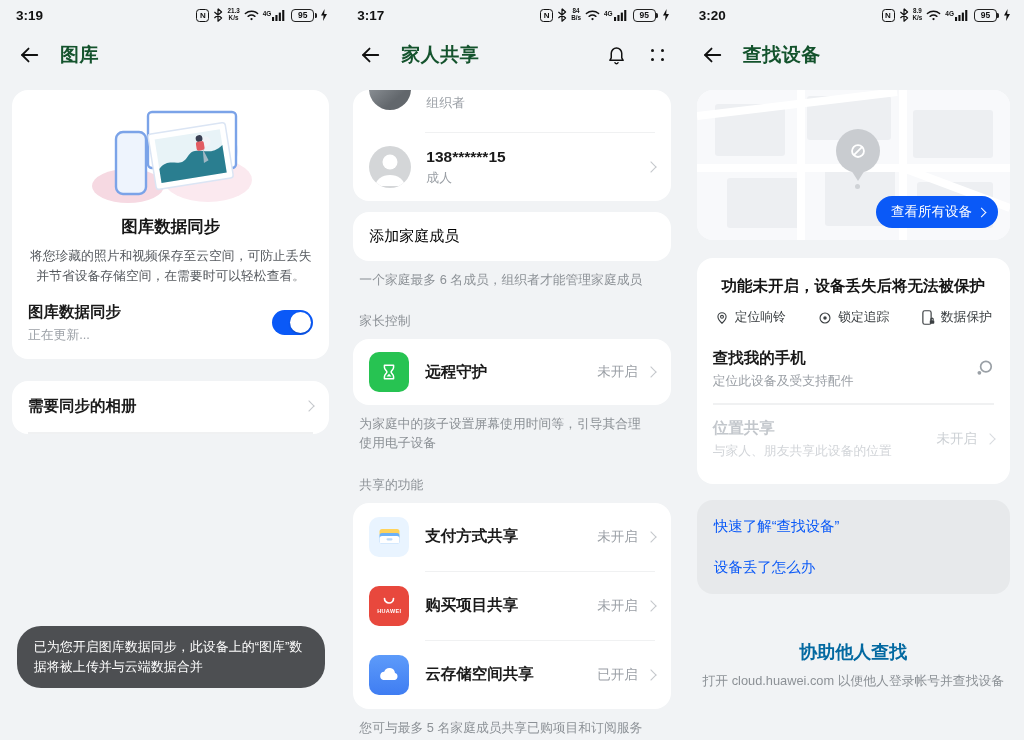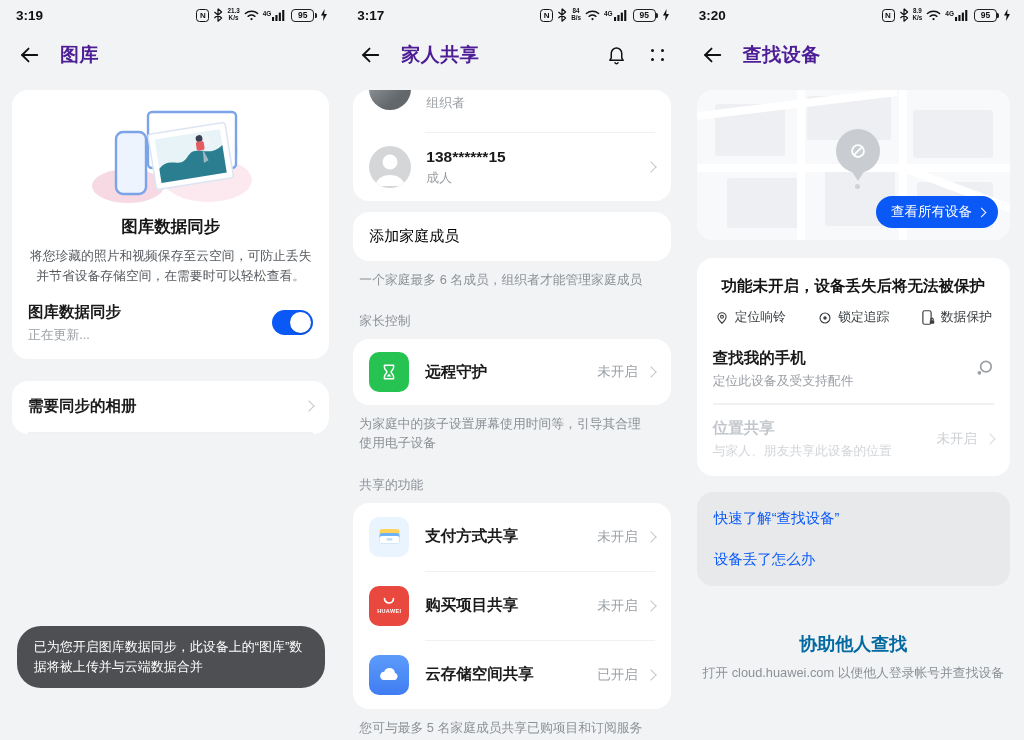--- a/index.html
+++ b/index.html
@@ -15,21 +15,21 @@
   .nfc::before { content:"N"; }
   .speed { display:flex; flex-direction:column; align-items:center; font-size:6.3px; line-height:6.8px; font-weight:700; color:#111; }
   .sig { display:flex; align-items:flex-end; gap:1px; }
   .sig .net { font-size:6.5px; font-weight:700; color:#111; line-height:7px; align-self:flex-start; }
   .bat { border:1.2px solid #222; border-radius:4px; height:13px; min-width:23px; display:inline-flex; align-items:center; justify-content:center; font-size:8.5px; font-weight:700; color:#111; padding:0 2px; position:relative; margin-left:2px; }
   .bat::after { content:""; position:absolute; right:-3.4px; top:3.2px; width:2px; height:5.5px; background:#222; border-radius:0 1.5px 1.5px 0; }
 
   
   .app-header { height:50px; display:flex; align-items:center; padding:0 18px; }
   .back-btn { display:flex; align-items:center; cursor:pointer; }
-  .app-title { font-size:19px; font-weight:700; color:#4c1d95; margin-left:20px; letter-spacing:.5px; }
+  .app-title { font-size:19px; font-weight:700; color:#14532d; margin-left:20px; letter-spacing:.5px; }
   .hdr-actions { margin-left:auto; display:flex; align-items:center; gap:24px; }
   .dots-grid { display:grid; grid-template-columns:4px 4px; grid-gap:6px; }
   .dots-grid i { width:3.4px; height:3.4px; border-radius:50%; background:#111; }
 
   
   .card { background:#fff; border-radius:16px; margin:0 12px; overflow:hidden; }
   .row { display:flex; align-items:center; padding:13px 16px; }
   .row-main { flex:1; min-width:0; }
   .label { font-size:15.5px; color:#1a1a1a; }
   .sub { font-size:12.8px; color:#9a9fa5; margin-top:3px; line-height:1.4; }
@@ -447,21 +447,21 @@
           <div class="label" style="font-weight:600">查找我的手机</div>
           <div class="sub">定位此设备及受支持配件</div>
         </div>
         <svg width="19" height="19" viewBox="0 0 20 20" fill="none">
             <circle cx="11.5" cy="8" r="5.6" stroke="#9aa0a6" stroke-width="1.8"></circle>
             <circle cx="4.6" cy="14.6" r="2" fill="#9aa0a6"></circle>
           </svg>
       </div>
       <div class="divider"></div>
       <div class="divider"></div>
-      <div class="row dim" style="padding-bottom:16px">
+      <div class="row dim" style="padding-bottom:24px">
         <div class="row-main">
           <div class="label" style="font-weight:600">位置共享</div>
           <div class="sub">与家人、朋友共享此设备的位置</div>
         </div>
         <span class="status-txt">未开启</span>
         <span class="chev lt"></span>
       </div>
     </div>
 
     <div class="help-card">

